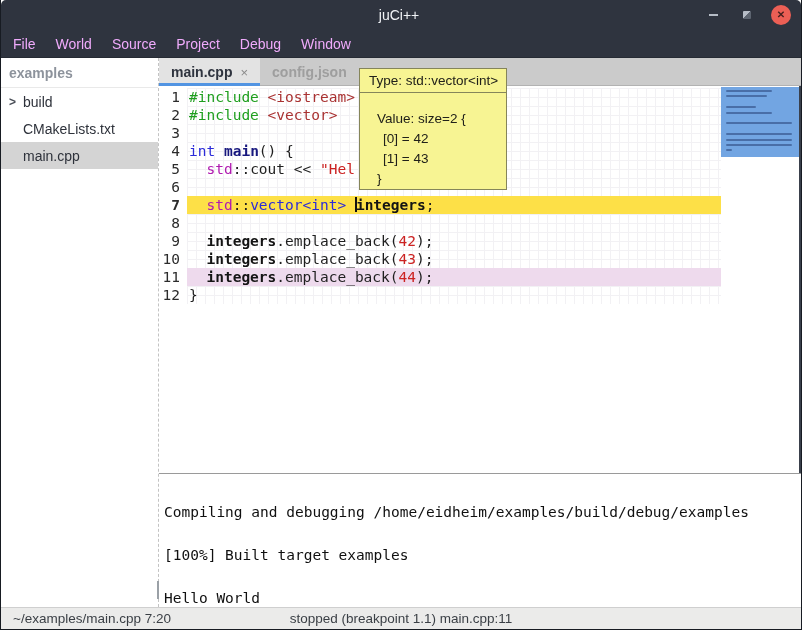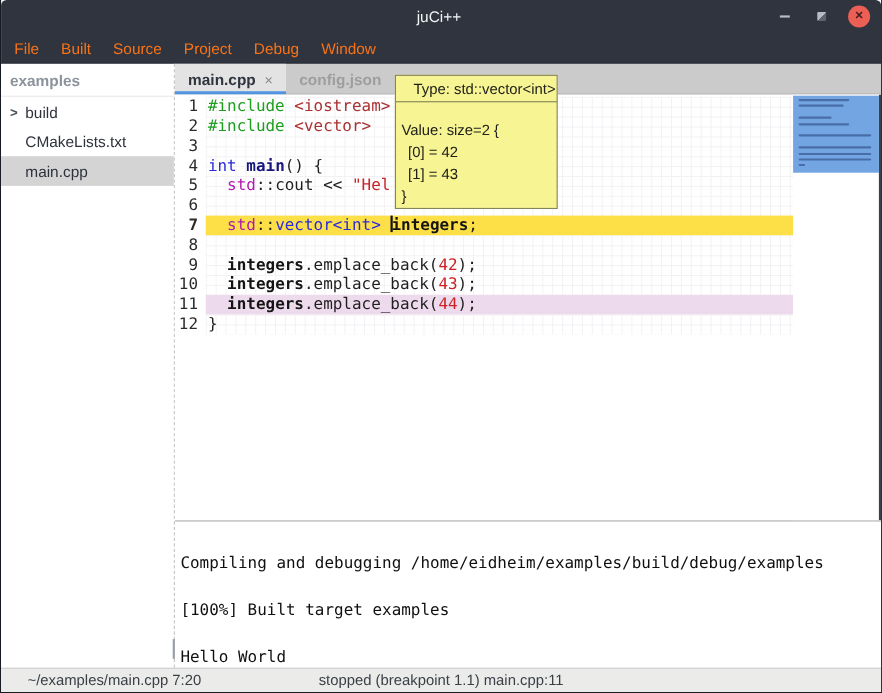--- a/index.html
+++ b/index.html
@@ -13,21 +13,21 @@
   .titlebar{height:30px;background:#2f343f;display:flex;align-items:center;position:relative;border-radius:5px 5px 0 0;}
   .title{position:absolute;left:0;right:4px;text-align:center;color:#f2f4f7;font-size:14px;font-weight:500;}
   .controls{position:absolute;right:10px;top:0;height:30px;display:flex;align-items:center;gap:14px;}
   .wbtn{width:20px;height:20px;display:flex;align-items:center;justify-content:center;cursor:default;}
   .minbar{width:9px;height:2px;background:#b6bcc6;display:block;}
   .restoreshape{width:8px;height:8px;background:linear-gradient(135deg,#b6bcc6 50%,#5d6470 50%);transform:rotate(0deg);display:block;border-radius:1px;}
   .btn-close{width:20px;height:20px;border-radius:50%;background:#ec5f55;display:flex;align-items:center;justify-content:center;}
   .btn-close .x{color:#48211f;font-size:10px;font-weight:bold;line-height:1;}
   
   .menubar{height:28px;background:#2f343f;display:flex;align-items:center;padding-left:2px;border-bottom:1px solid #262b34;}
-  .menu-item{color:#f97316;font-size:14px;padding:0 10px;height:28px;line-height:28px;}
+  .menu-item{color:#f0abfc;font-size:14px;padding:0 10px;height:28px;line-height:28px;}
   
   .main{display:flex;height:549px;}
   .sidebar{width:158px;background:#ffffff;border-right:1px dashed #c3c3c3;position:relative;flex:none;}
   .side-header{color:#8d939c;font-weight:bold;font-size:14px;padding:7px 19px 6px 8px;border-bottom:1px solid #e9e9e9;}
   .tree-item{height:27px;display:flex;align-items:center;font-size:14px;color:#2e323b;padding-left:8px;}
   .tree-item .chev{width:14px;color:#4a4f58;font-size:12px;font-weight:bold;}
   .tree-item .spacer{width:14px;}
   .tree-item.selected{background:#d4d4d4;}
   .divider-handle{position:absolute;right:-1px;bottom:8px;width:2px;height:18px;background:#9aa0a6;}
   .right-col{flex:1;display:flex;flex-direction:column;min-width:0;}
@@ -60,28 +60,28 @@
   .minimap{position:absolute;right:0;top:0;bottom:0;width:80px;background:#ffffff;border-right:2px solid #3a404b;}
   .viewport{position:absolute;left:0;right:0;top:1px;height:70px;background:#72a5e2;padding-top:3px;}
   .micro{height:2px;margin:0 0 3.4px 5px;background:rgba(25,45,95,0.45);border-radius:1px;}
   
   .console{flex:1;background:#ffffff;border-top:1px solid #9a9a9a;padding:4px 0 0 5px;
     font-family:"DejaVu Sans Mono", monospace;font-size:14.5px;color:#101010;}
   .con-line{height:17px;line-height:17px;white-space:pre;margin-top:26px;}
   
   .statusbar{height:23px;background:#ebebea;border-top:1px solid #cfcfcf;position:relative;
     font-size:13.5px;color:#3a3f45;line-height:22px;}
-  .st-left{position:absolute;left:24px;}
+  .st-left{position:absolute;left:12px;}
   .st-center{position:absolute;left:0;right:0;text-align:center;}
   
   .tooltip{position:absolute;left:358px;width:148px;background:#f7f493;border:1px solid #85855a;
     font-size:13.5px;color:#21211a;z-index:50;}
-  .t1{top:68px;height:25px;line-height:23px;padding-left:16px;}
+  .t1{top:68px;height:25px;line-height:23px;padding-left:9px;}
   .t2{top:92px;height:98px;padding:16px 0 0 5px;}
-  .t2 .tline{height:20px;line-height:20px;white-space:pre;}
+  .t2 .tline{height:20px;line-height:20px;white-space:pre;margin-left:12px;}
   .t2 .tline.ind{padding-left:6px;}
 </style>
 </head>
 <body>
 
 <div class="window">
 
   <div class="titlebar">
     <div class="title">juCi++</div>
     <div class="controls">
@@ -92,21 +92,21 @@
         <span class="restoreshape"></span>
       </div>
       <div class="btn-close">
         <span class="x">✕</span>
       </div>
     </div>
   </div>
 
   <div class="menubar" id="menu-bar">
       <div class="menu-item">File</div>
-      <div class="menu-item">Built</div>
+      <div class="menu-item">World</div>
       <div class="menu-item">Source</div>
       <div class="menu-item">Project</div>
       <div class="menu-item">Debug</div>
       <div class="menu-item">Window</div>
     </div>
 
   <div class="main">
     <div class="sidebar">
       <div class="side-header">examples</div>
       <div id="tree">

